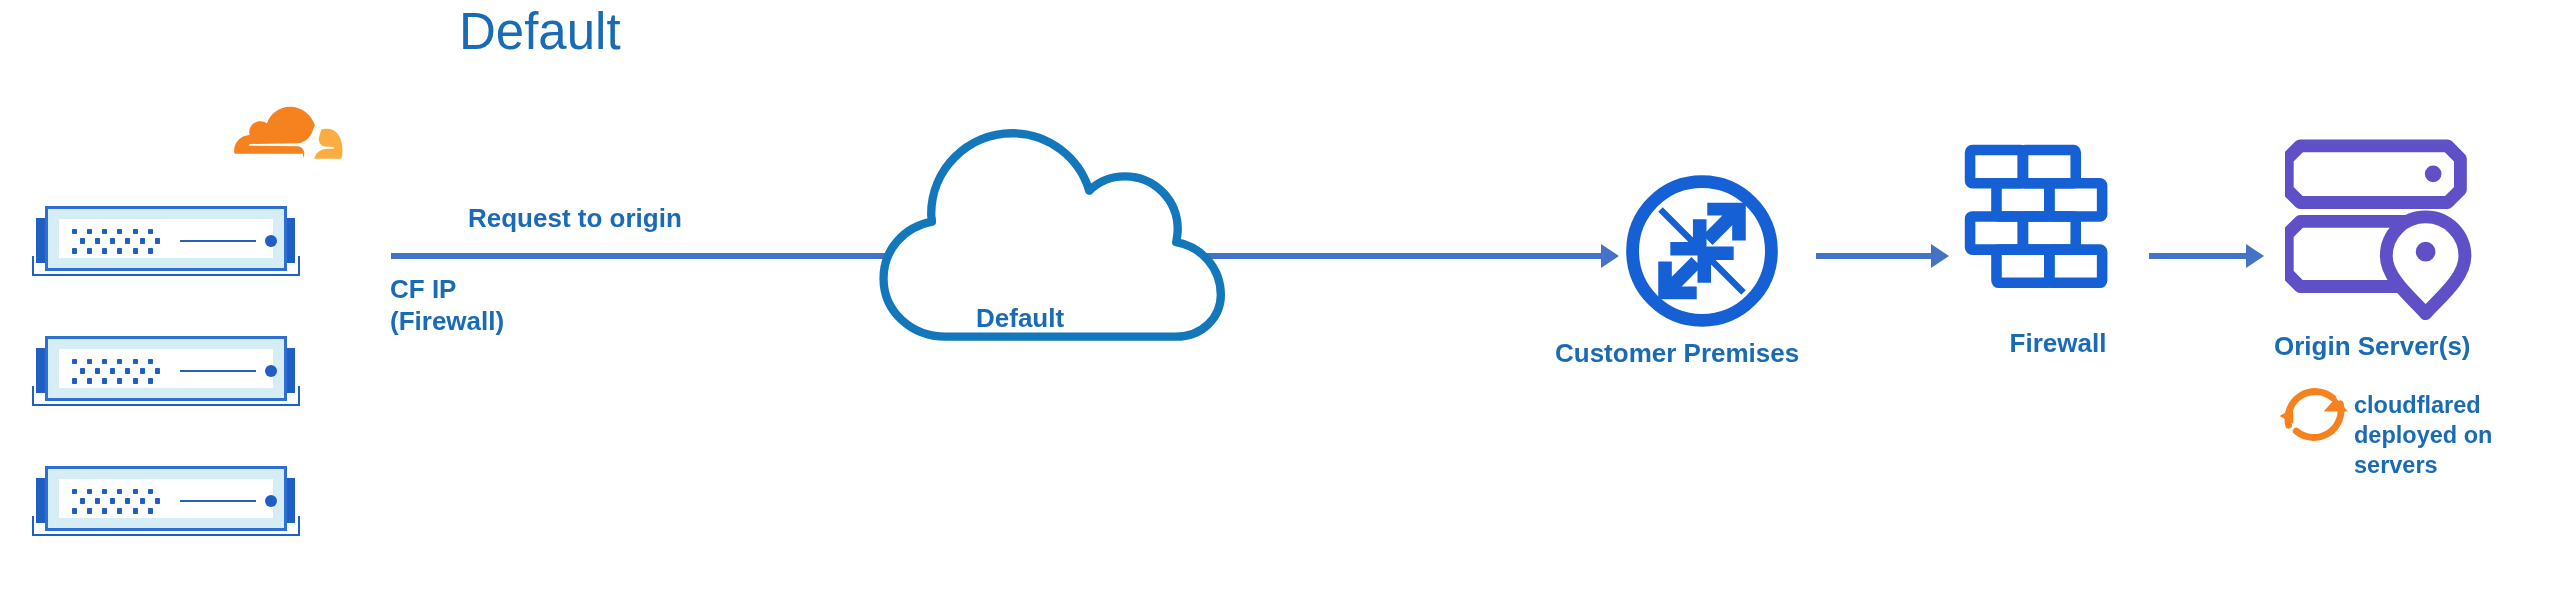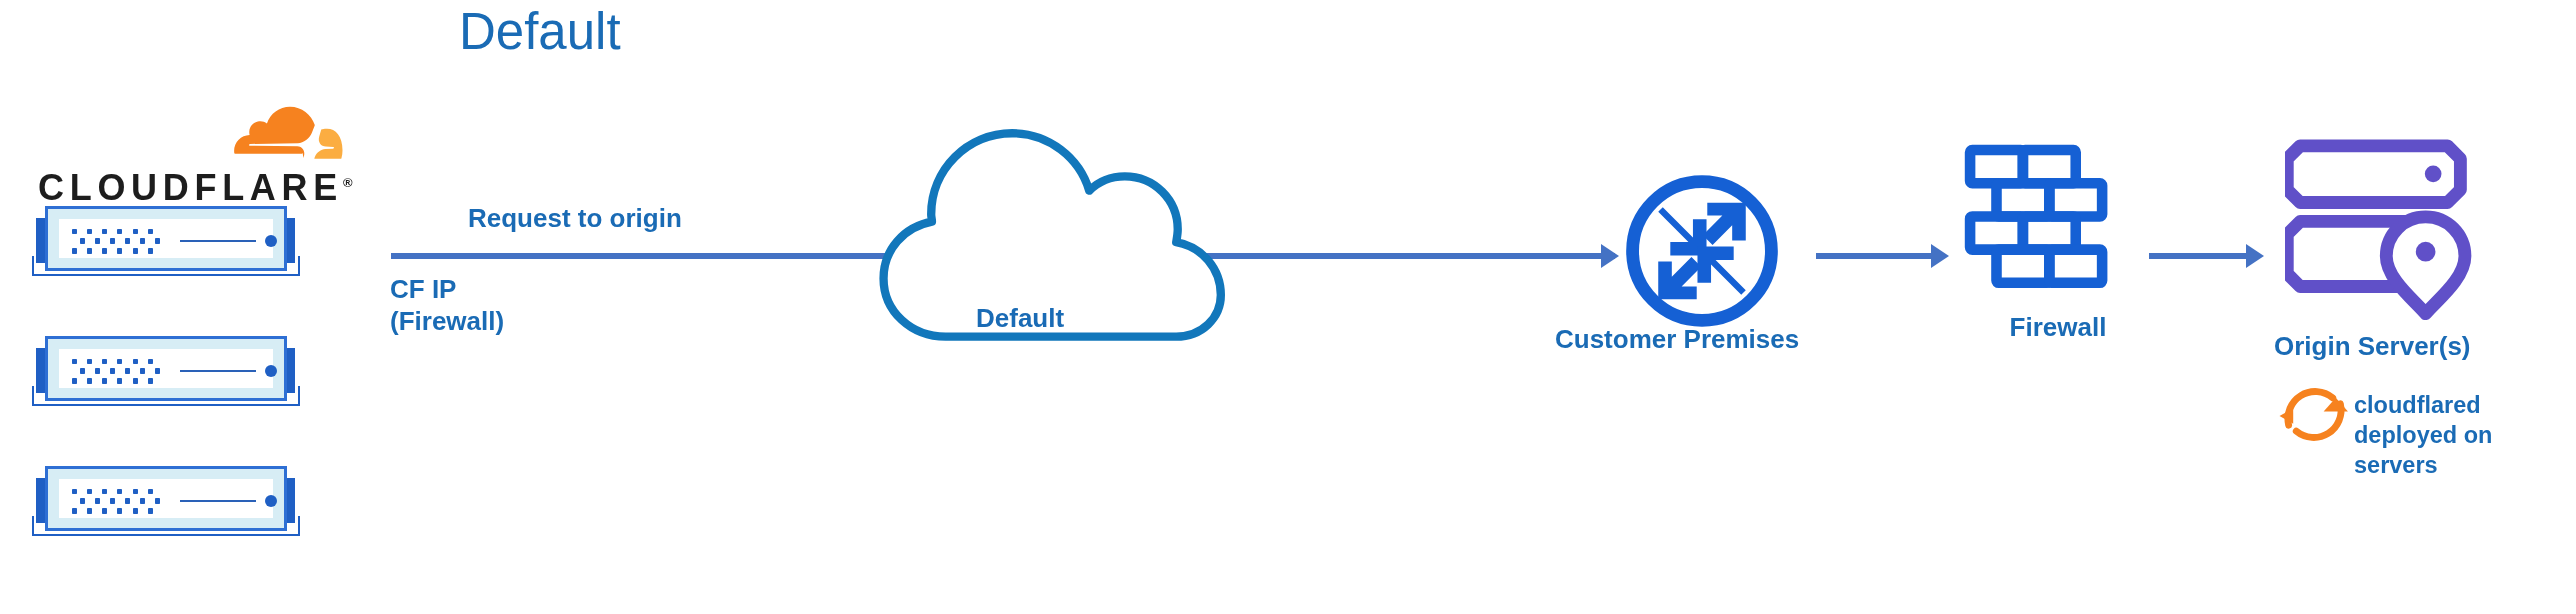--- a/index.html
+++ b/index.html
@@ -156,22 +156,22 @@
     font-size: 25px;
     line-height: 1.22;
     white-space: nowrap;
     font-weight: bold;
   }
   .label.center { text-align: center; }
 
   #label-request     { left: 468px;  top: 203px;  font-size: 26px; }
   #label-cfip        { left: 390px;  top: 274px;  font-size: 26px; }
   #label-internet    { left: 976px; top: 303px;  font-size: 26px; }
-  #label-cpe         { left: 1555px; top: 324px;  font-size: 26px; }
-  #label-firewall    { left: 1899px; top: 312px;  font-size: 26px; width: 318px; }
+  #label-cpe         { left: 1555px; top: 338px;  font-size: 26px; }
+  #label-firewall    { left: 1899px; top: 328px;  font-size: 26px; width: 318px; }
   #label-origin      { left: 2274px; top: 331px;  font-size: 26px; }
   #label-cloudflared { left: 2354px; top: 390px;  font-size: 23.5px; line-height: 1.28; }
 
   
   #internet-cloud {
     left: 832px;
     top: 106px;
     width: 454px;
     height: 242px;
   }
@@ -191,23 +191,20 @@
 </head>
 <body>
 
 <div class="abs" id="diagram-title">Default</div>
 
 <div class="abs" id="cf-logo-wrap">
   <svg id="cf-logo-mark" viewBox="0 0 190 86">
     <path fill="#fbad41" d="M152 30c-2 0-4 .2-6 .6l-1 .3c-.5.2-.8.6-1 1.1l-2.4 8.4c-1 3.6-.6 7 1.2 9.4 1.6 2.3 4.3 3.6 7.6 3.8l9.8.6c.3 0 .6.2.7.4.2.3.2.6.1.9-.2.5-.7.9-1.3.9l-10.2.6c-5.5.3-11.5 4.8-13.6 10.2l-.7 1.9c-.1.4.1.7.6.7H170c.5 0 .9-.3 1-.7 1-3.4 1.4-7 1.4-10.5C172.4 39.6 163.4 30 152 30z"></path>
     <path fill="#f6821f" d="M120.7 68.8l.6-2.2c1-3.6.6-7-1.2-9.4-1.6-2.3-4.3-3.6-7.6-3.8l-62.6-.8c-.4 0-.7-.2-.9-.5-.2-.3-.2-.6-.1-1 .2-.5.7-.9 1.3-.9l63.2-.8c7.5-.3 15.6-6.4 18.5-13.9l3.6-9.4c.2-.4.2-.8.1-1.2C131.3 11.8 118.4 1 103 1 88.8 1 76.7 10.2 72.4 23c-2.8-2.1-6.4-3.2-10.2-2.8-6.9.7-12.4 6.2-13.1 13.1-.2 1.8 0 3.5.4 5.1C38.3 38.7 29 47.9 29 59.3c0 1 .1 2 .2 3 .1.5.5.8 1 .8h88.3c.6 0 1.1-.4 1.2-.9z"></path>
   </svg>
-  <div id="cf-wordmark">
-    <span>CLOUDFLARE</span><span class="reg">®</span>
-  </div>
 </div>
 
 <div class="rack" style="left:15px; top:206px;">
   <div class="rack-shadow"></div>
   <div class="rack-tab left"></div>
   <div class="rack-tab right"></div>
   <div class="rack-body">
     <div class="rack-face">
       <div class="rack-dots">
           <i style="left: 0px; top: 0px;"></i>

